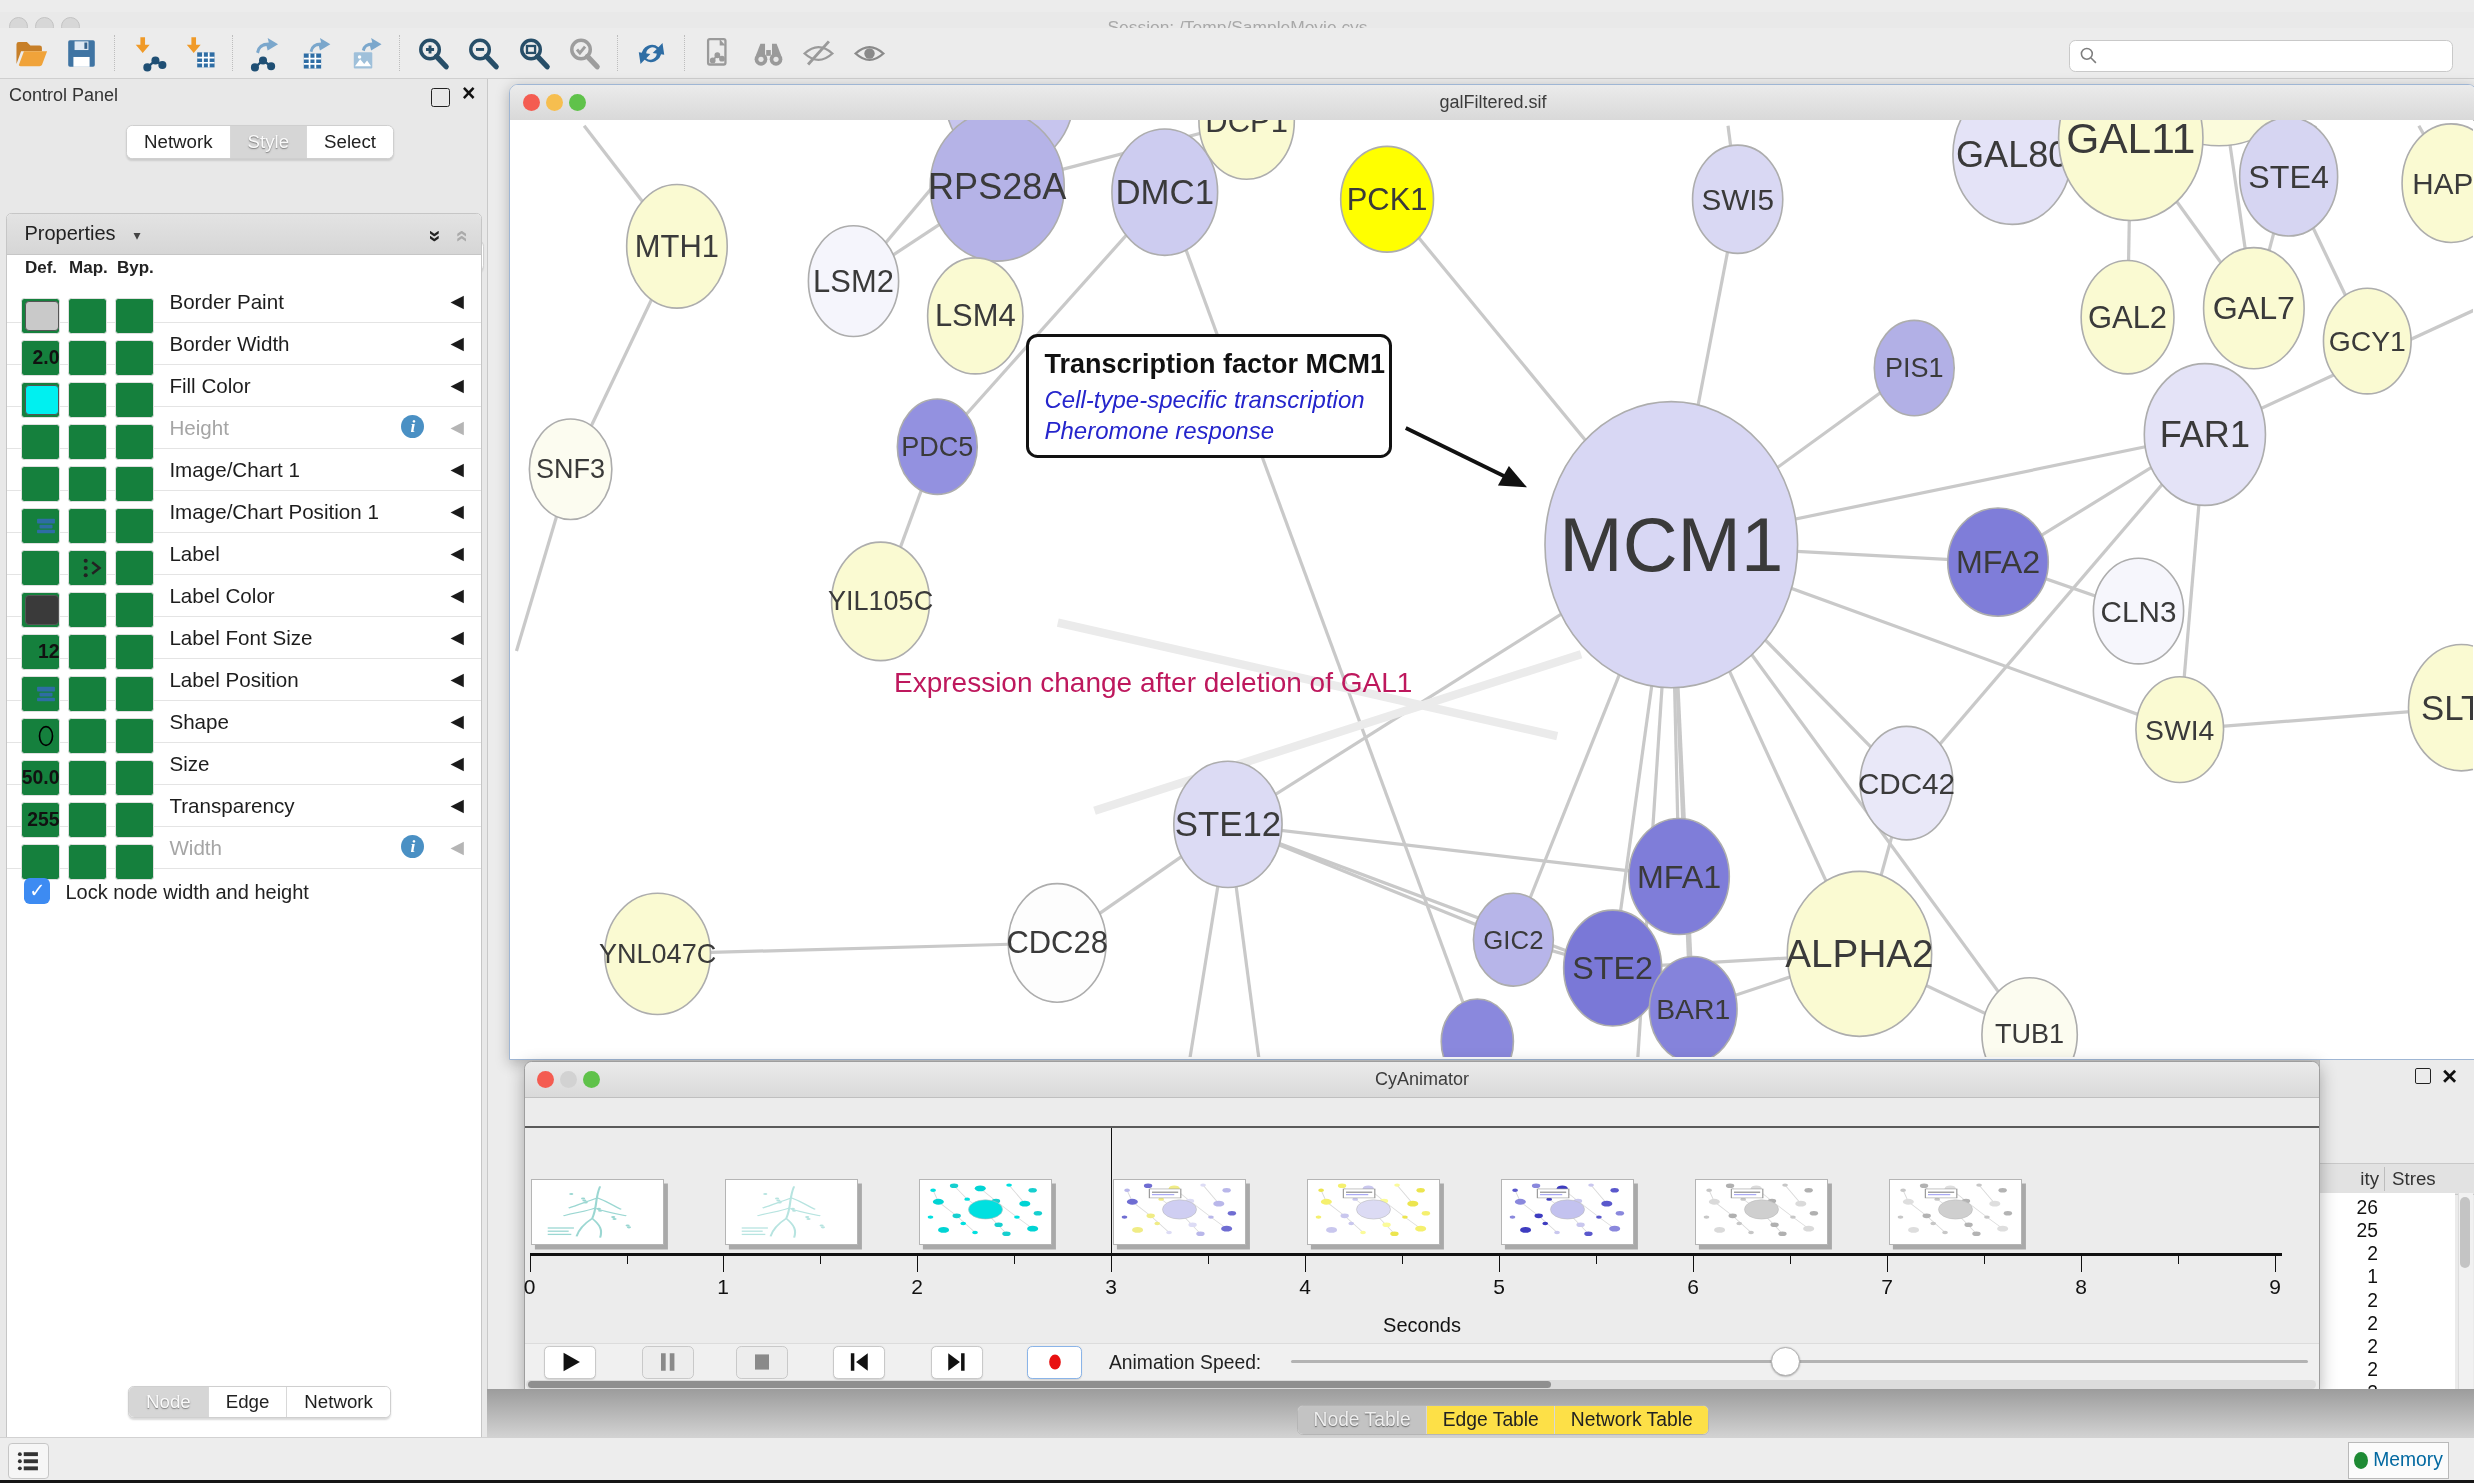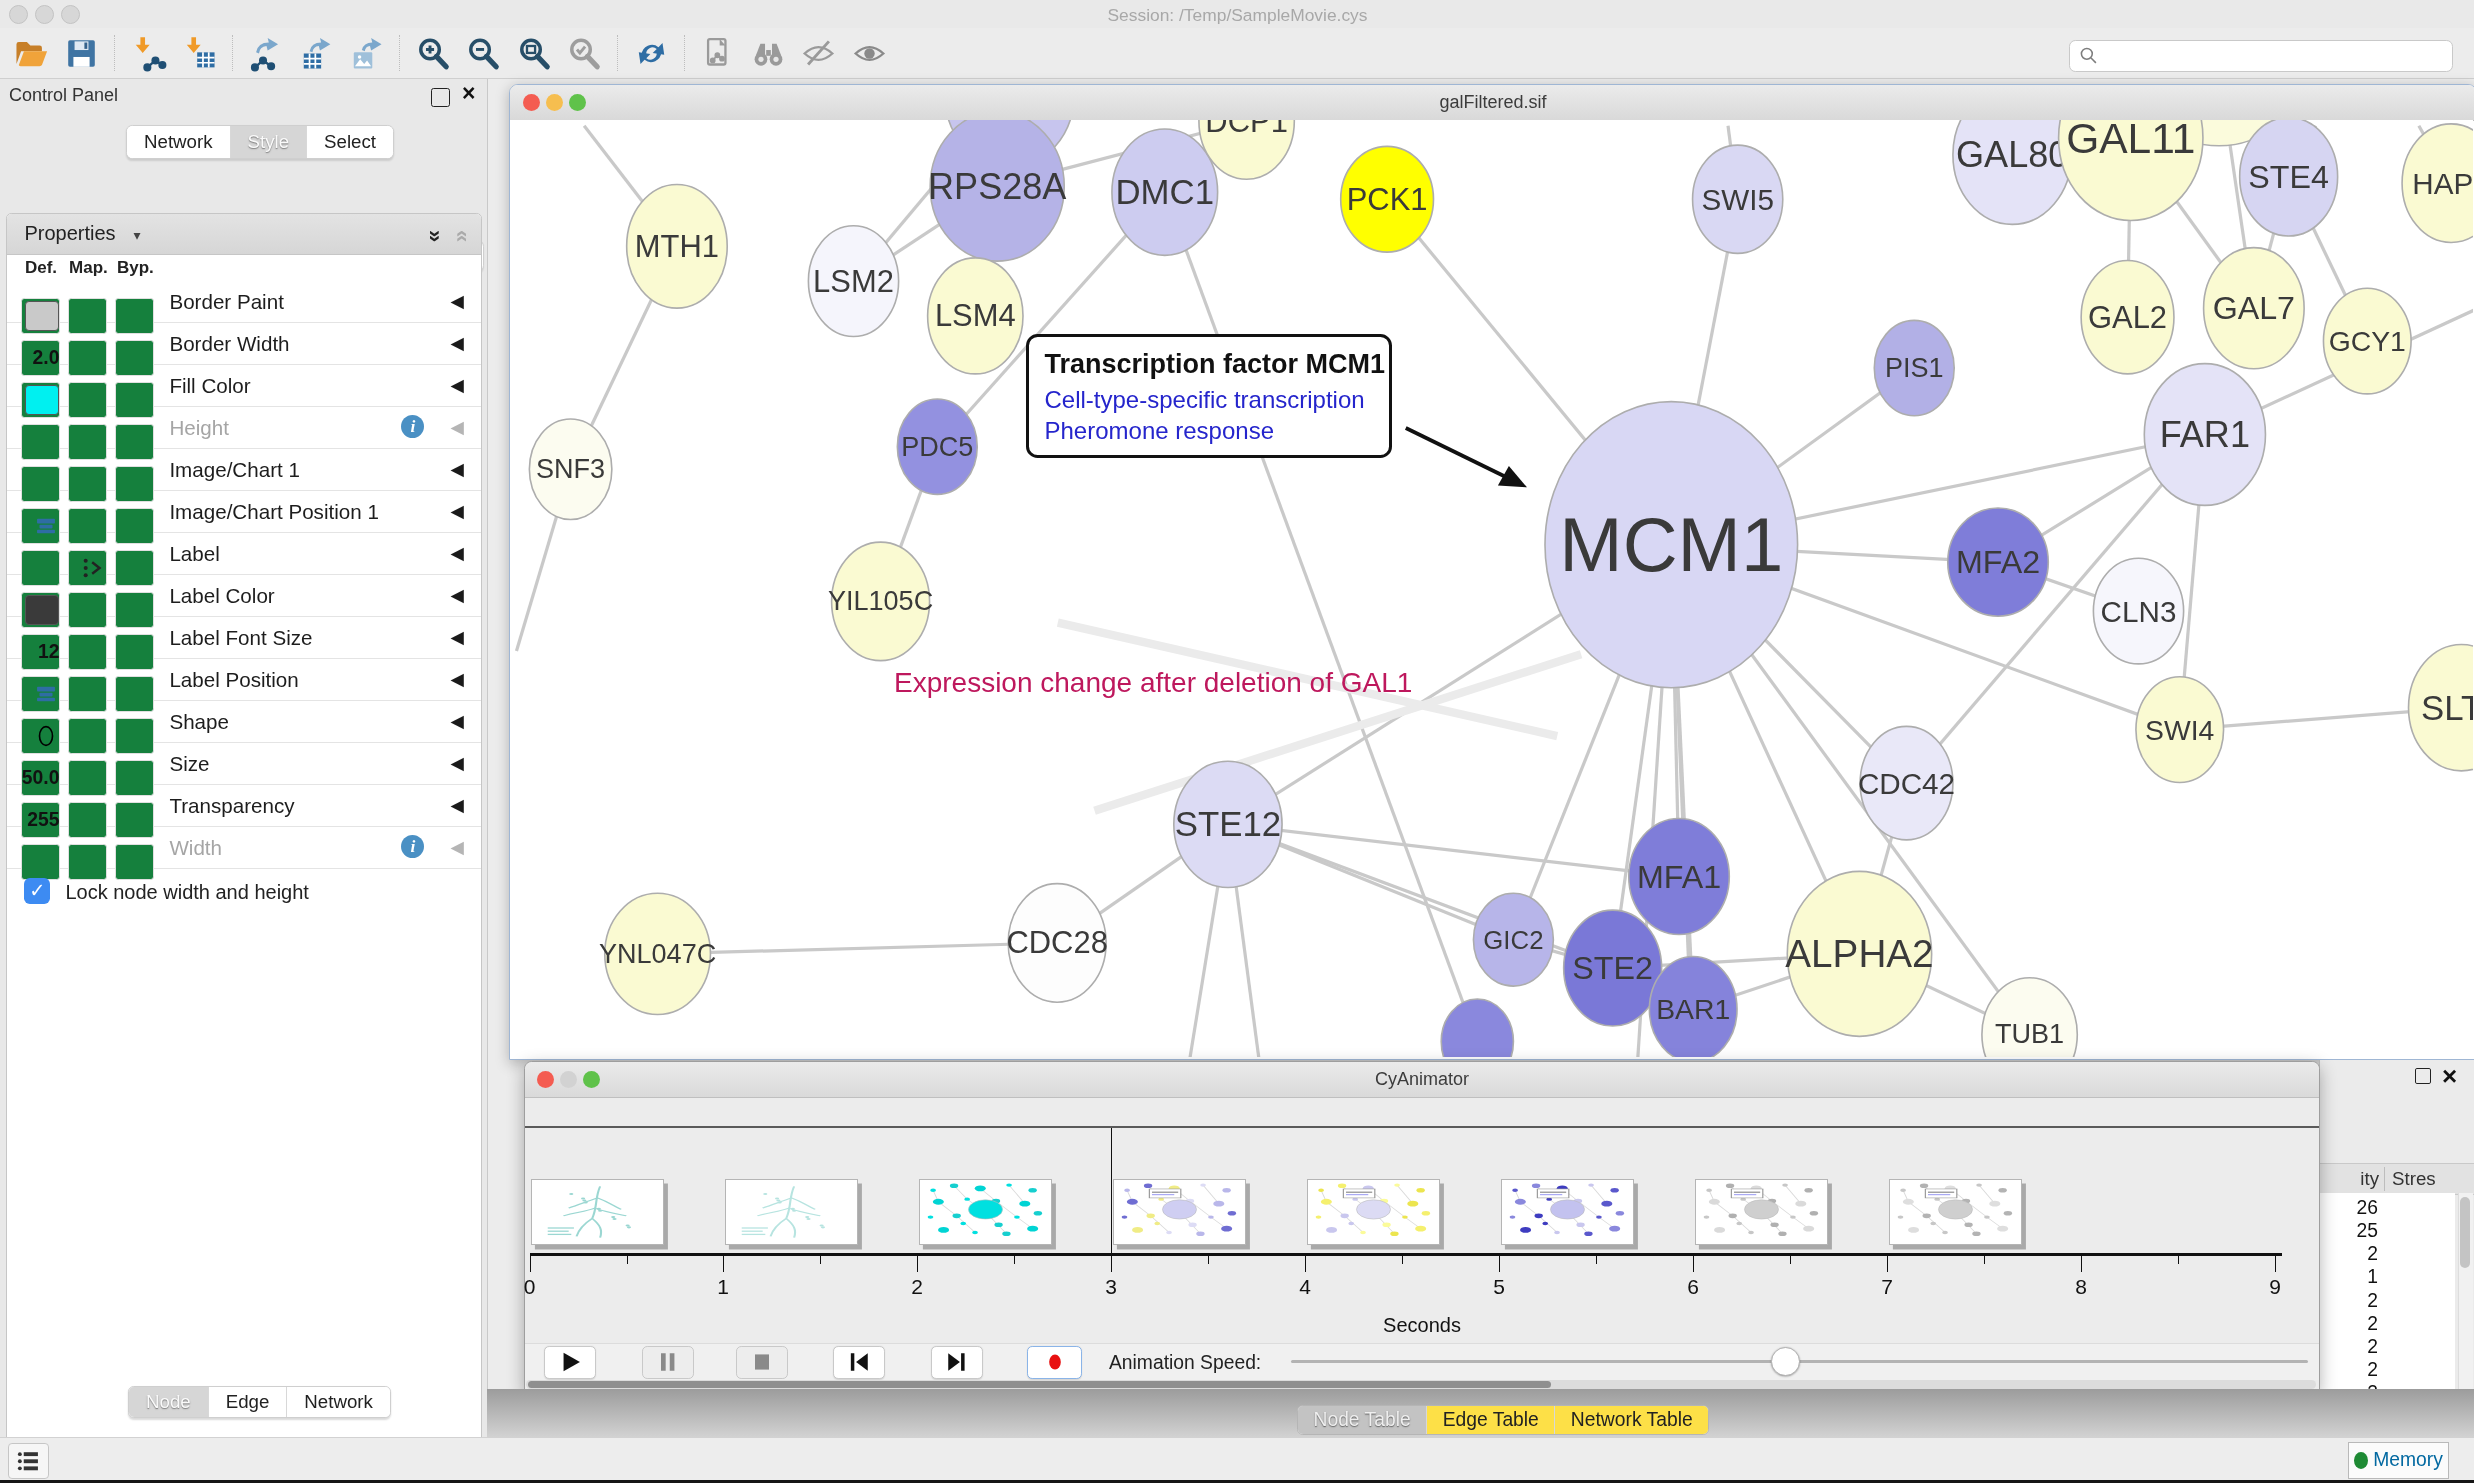--- a/index.html
+++ b/index.html
@@ -1,19 +1,19 @@
 <!DOCTYPE html>
 <html style="font-size:10.3px"><head>
 <meta charset="utf-8">
 <style>
   html,body{margin:0;padding:0;background:#ececec;font-family:"Liberation Sans","DejaVu Sans",sans-serif;}
   #root{position:relative;width:2475px;height:1484px;overflow:hidden;background:#ececec;}
   .abs{position:absolute;}
   
-  #app-titlebar{left:0;top:0;width:2475px;height:28px;background:#e9e9e9;border-bottom:0.6px solid #d8d8d8;}
+  #app-titlebar{left:0;top:12px;width:2475px;height:28px;background:#e9e9e9;border-bottom:0.6px solid #d8d8d8;}
   .t-dot{width:17px;height:17px;border-radius:50%;background:#d7d7d7;border:0.6px solid #c3c3c3;top:5.2px;}
   #app-title{width:100%;text-align:center;top:4.5px;font-size:17.4px;color:#a8a8a8;}
   #toolbar{left:0;top:28px;width:2475px;height:50px;background:#ececec;border-bottom:0.6px solid #cfcfcf;}
   #toolbar-icons{left:6.4px;top:0;height:50px;display:flex;align-items:center;}
   .tbtn{width:45px;height:43px;margin:0 2.6px;display:flex;align-items:center;justify-content:center;border-radius:5.2px;cursor:pointer;}
   .tbtn svg{width:37px;height:37px;}
   .tsep{width:0.6px;height:36px;margin:0 7.7px;border-left:1.3px dotted #bdbdbd;}
   #search-box{right:22px;top:11.6px;width:382px;height:30px;background:#fff;border:1.3px solid #c9c9c9;border-radius:6.4px;display:flex;align-items:center;}
   #search-box svg{width:19.3px;height:19.3px;margin:0 6.4px 0 9px;}
   #search-box input{border:none;outline:none;font-size:18px;flex:1;background:transparent;color:#333;}
@@ -62,21 +62,21 @@
   .mac-dot{position:absolute;top:9px;width:17px;height:17px;border-radius:50%;cursor:pointer;}
   .mac-title{position:absolute;width:100%;top:7px;text-align:center;font-size:18px;color:#3c3c3c;}
   #net-canvas{left:0;top:35px;width:1963px;height:937px;background:#fff;overflow:hidden;}
   #net-svg{position:absolute;left:0;top:0;}
   .nedge{stroke:#c9c9c9;stroke-width:5;}
   .nedge.light{stroke:#ebebeb;stroke-width:13;}
   .nnode{stroke:#adadad;stroke-width:2.5;cursor:pointer;}
   .nlabel{fill:#3a3a3a;text-anchor:middle;font-family:"Liberation Sans",sans-serif;pointer-events:none;}
   #annotation{left:516px;top:214px;width:344px;height:95px;background:#fff;border:3.9px solid #111;border-radius:11.6px;padding:11.6px 0 11.6px 15.5px;z-index:5;}
   #annotation .atitle{font-size:27px;font-weight:bold;color:#111;margin-bottom:6.4px;}
-  #annotation a{display:block;font-size:24px;color:#2525cc;text-decoration:none;margin-top:3px;cursor:pointer;}
+  #annotation a{display:block;font-size:24px;color:#2525cc;text-decoration:none;margin-top:3px;cursor:pointer;font-style:italic;}
   #net-caption{left:384px;top:547px;font-size:28px;color:#be185d;z-index:4;}
   
   #east-panel{left:2319px;top:1060px;width:156px;height:329px;background:#ebebeb;border-left:1.3px solid #bdbdbd;}
   #east-float{left:95px;top:7.7px;width:14px;height:14px;border:1.9px solid #222;border-radius:1.9px;cursor:pointer;}
   #east-close{left:122px;top:1.3px;font-size:26px;font-weight:bold;color:#111;cursor:pointer;}
   #east-hdr{left:0;top:103px;width:156px;height:30px;background:#e2e2e2;border-top:0.6px solid #c9c9c9;border-bottom:0.6px solid #c9c9c9;}
   #east-hdr .h1{position:absolute;right:97px;top:3.9px;font-size:18.7px;color:#333;}
   #east-hdr .h2{position:absolute;left:72px;top:3.9px;font-size:18.7px;color:#333;}
   #east-hdr .vsep{position:absolute;left:64px;top:2.6px;width:0.6px;height:24.5px;background:#bdbdbd;}
   #east-body{left:0;top:133px;width:135px;height:196px;background:#fff;overflow:hidden;}

